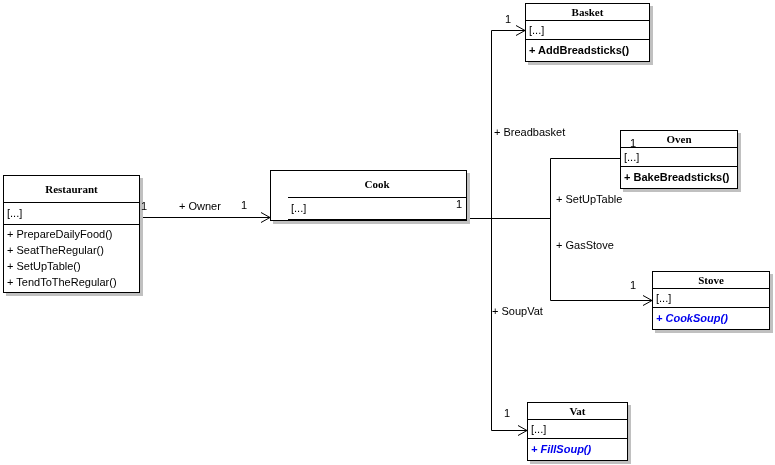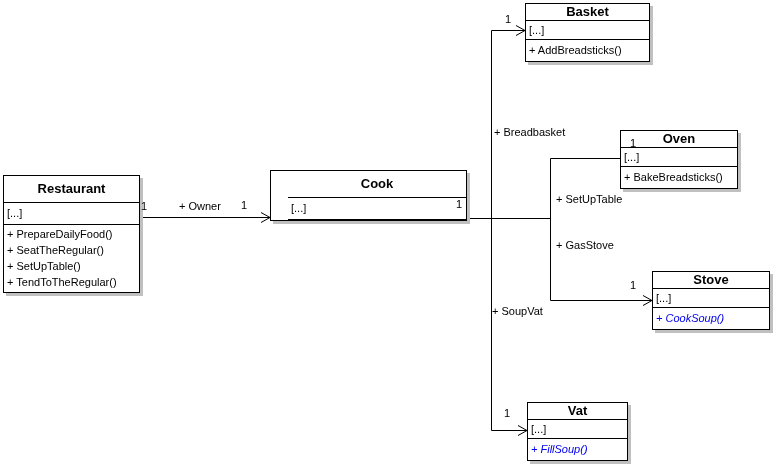--- a/index.html
+++ b/index.html
@@ -9,36 +9,36 @@
   }
   #wires { position:absolute; left:0; top:0; width:775px; height:465px; }
   #wires .wire { stroke:#000; stroke-width:1; fill:none; }
   #wires .arrow { stroke:#000; stroke-width:1; fill:none; }
 
   .uml-class {
     position:absolute; background:#fff; border:1px solid #000;
     box-shadow:3px 3px 0 #c0c0c0;
   }
   .uml-title {
-    text-align:center; font-weight:bold; font-size:13px; color:#000;
-    border-bottom:1px solid #000; overflow:hidden; white-space:nowrap;
+    text-align:center; font-weight:bold; font-size:11px; color:#000;
+    border-bottom:1px solid #000; overflow:hidden; white-space:nowrap;font-family:Liberation Serif, serif;
   }
   .lg .uml-title { height:26px; line-height:26px; }
   .sm .uml-title { height:16px; line-height:16px; }
   .uml-attrs {
     border-bottom:1px solid #000; padding:0 3px; font-size:11px; color:#000;
     overflow:hidden; white-space:nowrap;
   }
   .lg .uml-attrs { height:21px; line-height:21px; }
   .sm .uml-attrs { height:18px; line-height:18px; }
   .uml-methods { padding:1px 3px 2px 3px; }
   .member-line { font-size:11px; color:#000; white-space:nowrap; }
   .lg.restaurant .member-line { line-height:16px; }
   .lg.cook .member-line { line-height:15px; }
-  .sm .member-line { line-height:18px; }
+  .sm .member-line { line-height:18px;font-weight:bold; }
   .abstract { color:#0000ee; font-style:italic; }
 
   .edge-label {
     position:absolute; font-size:11px; color:#000; white-space:nowrap;
   }
 </style>
 </head>
 <body>
 
 <div id="canvas">

